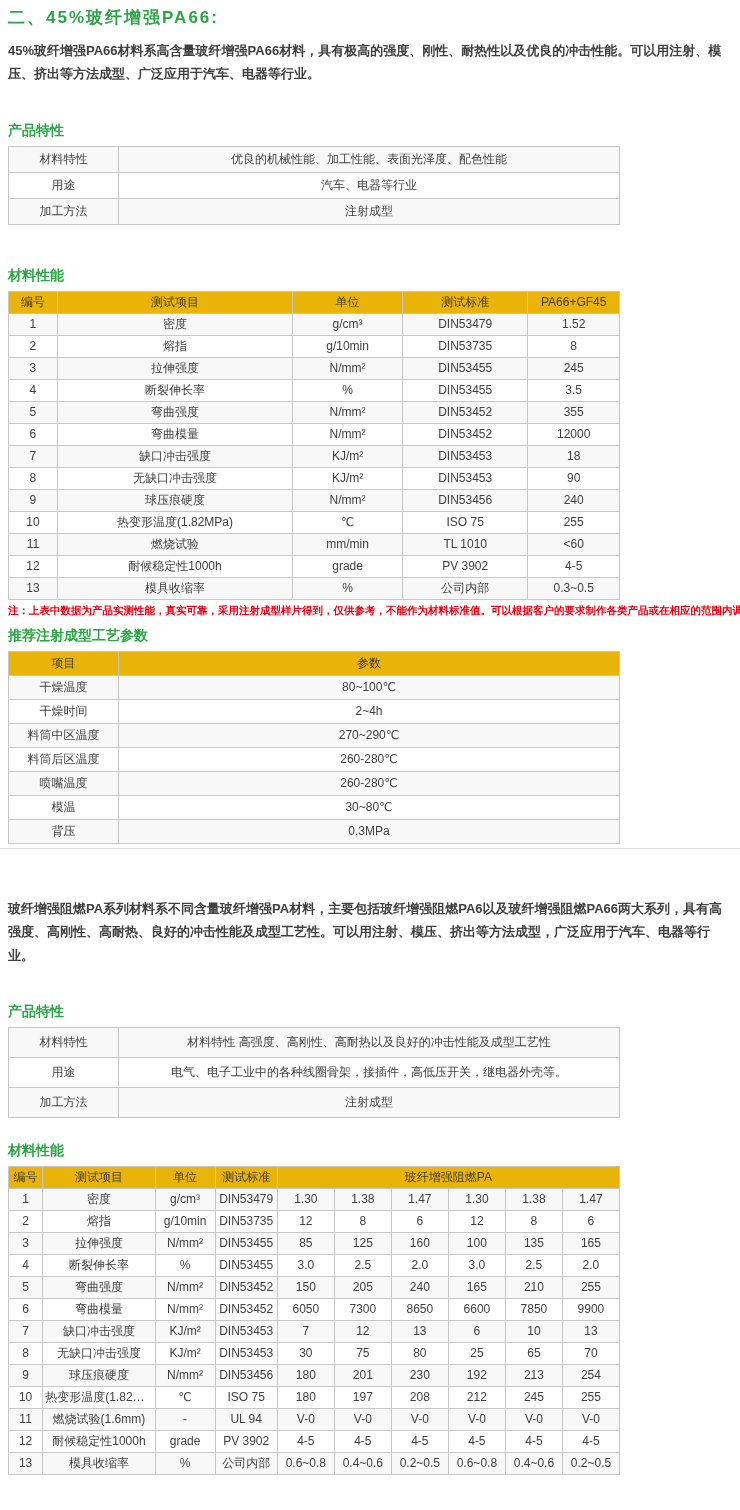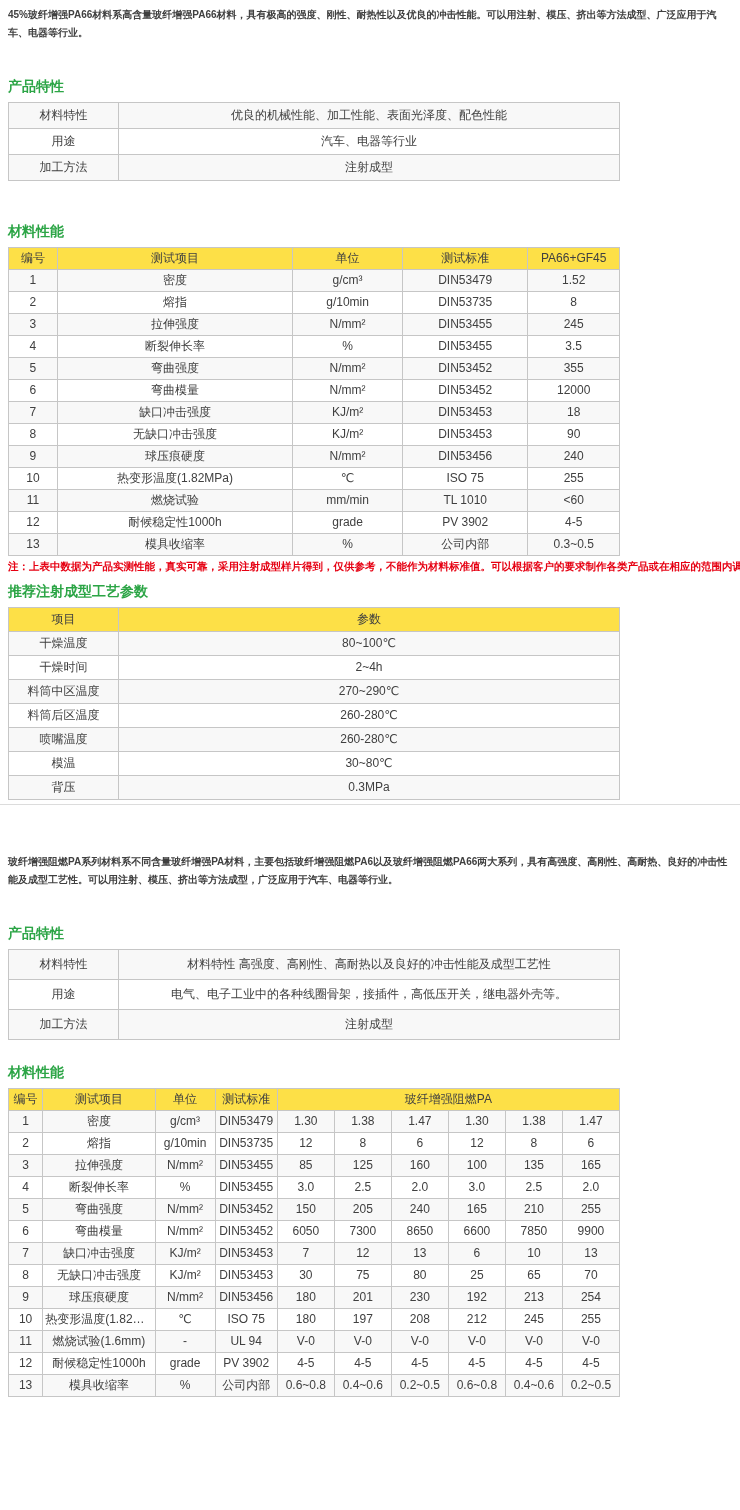--- a/index.html
+++ b/index.html
@@ -12,40 +12,40 @@
   }
   .page { padding: 6px 8px 0 8px; }
 
   h1.sec-title {
     margin: 0 0 10px 0;
     font-size: 17px; font-weight: bold; letter-spacing: 2px;
     color: #2ca546;
   }
   p.intro {
     margin: 0 0 36px 0;
-    font-size: 10px; line-height: 1.8; font-weight: 600;
+    font-size: 13px; line-height: 1.8; font-weight: 600;
     color: #404040;
   }
   h2.sub-title {
     margin: 0 0 6px 0;
     font-size: 14px; font-weight: bold;
     color: #2ca546;
   }
 
   table.tbl {
     width: 612px; border-collapse: collapse; table-layout: fixed;
     font-size: 12px; color: #404040;
   }
   table.tbl th, table.tbl td {
     border: 1px solid #c6c6c6;
     padding: 3px 4px; line-height: 15px;
     text-align: center; vertical-align: middle;
     overflow: hidden; white-space: nowrap; text-overflow: ellipsis;
   }
-  table.tbl thead th { background: #fde047; font-weight: normal; }
+  table.tbl thead th { background: #eab308; font-weight: normal; }
   table.tbl tbody tr:nth-child(odd) td { background: #f8f8f8; }
   table.tbl tbody tr:nth-child(even) td { background: #ffffff; }
 
   table.features { margin-bottom: 42px; }
   table.features td { padding: 5px 4px; }
   table.features2 { margin-bottom: 24px; }
   table.features2 td { padding: 7px 4px; }
 
   table.props { margin-bottom: 4px; }
   table.process { margin-bottom: 0; }
@@ -67,20 +67,21 @@
     border: none; border-top: 1px solid #dcdcdc;
     margin: 4px -8px 48px -8px;
   }
 </style>
 </head>
 <body>
 
 <div class="page">
 
   <section>
+    <h1 class="sec-title">二、45%玻纤增强PA66:</h1>
     <p class="intro">45%玻纤增强PA66材料系高含量玻纤增强PA66材料，具有极高的强度、刚性、耐热性以及优良的冲击性能。可以用注射、模压、挤出等方法成型、广泛应用于汽车、电器等行业。</p>
 
     <h2 class="sub-title">产品特性</h2>
     <table class="tbl features">
       <colgroup>
           <col class="c-label">
           <col>
         </colgroup>
       <tbody>
           <tr>

